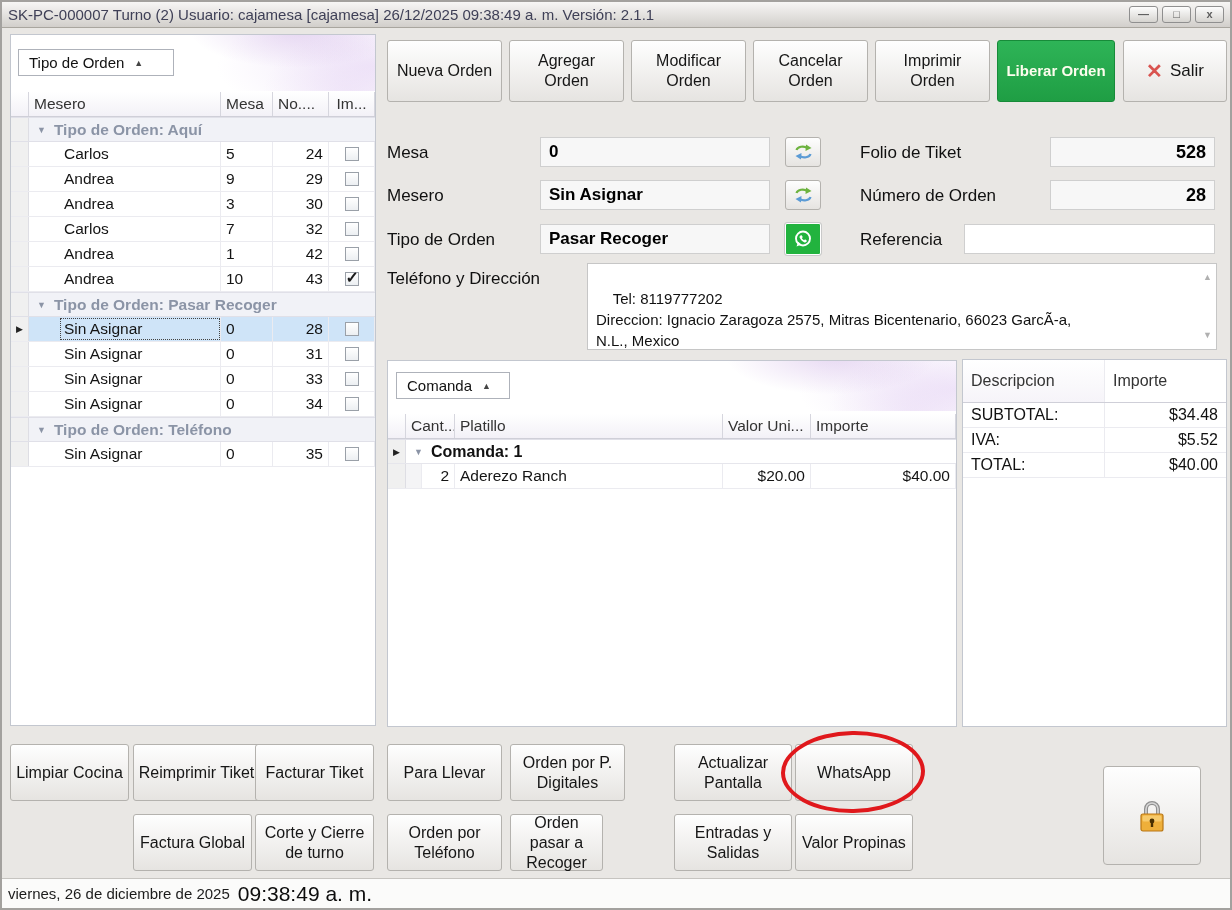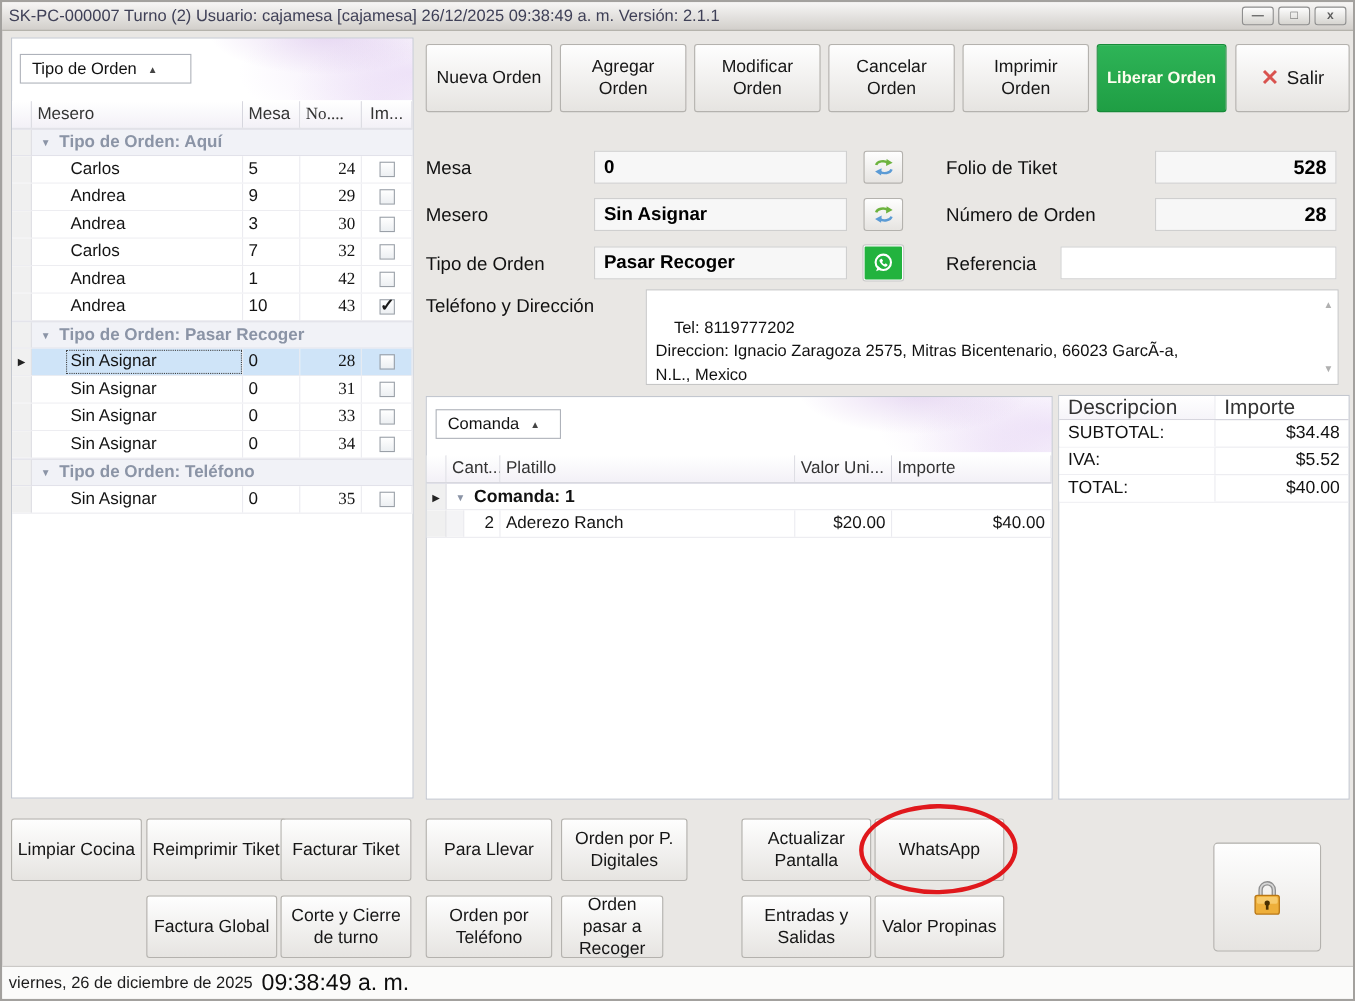--- a/index.html
+++ b/index.html
@@ -55,41 +55,41 @@
   .num { justify-content:flex-end; }
   .indent { width:30px; flex:none; border-right:none; }
   .cb { width:14px; height:14px; border:1px solid #9aa0a8; background:linear-gradient(#fff,#eceff2);
     position:relative; margin:0 auto; }
   .cb.checked::after { content:"✓"; position:absolute; left:0px; top:-5px; font-size:16px; font-weight:bold; color:#1a1a1a; }
   .row.selected .gcell { background:#cfe4f8; }
   .row.selected .focuscell { outline:1px dotted #444; outline-offset:-2px; }
 
   
   .c-mesero{ width:192px; flex:none; } .c-mesa{ width:52px; flex:none; }
-  .c-no{ width:56px; flex:none;font-family:Liberation Serif, serif; } .c-im{ width:46px; flex:none; justify-content:center; }
+  .c-no{ width:56px; flex:none; } .c-im{ width:46px; flex:none; justify-content:center; }
 
   
   .k-indent{ width:16px; flex:none; background:#f4f4f6; border-right:1px solid #ebebf0; }
   .k-cant{ width:33px; flex:none; } .k-cant-h{ width:49px; flex:none; }
   .k-plat{ width:268px; flex:none; } .k-val{ width:88px; flex:none; } .k-imp{ flex:1; }
 
   
   .flabel { position:absolute; font-size:17px; color:#101010; white-space:nowrap; }
   .fbox { position:absolute; height:30px; background:#f7f7f7; border:1px solid #cfcfcf;
     font-size:17px; font-weight:bold; color:#000; display:flex; align-items:center; padding:0 8px; }
   .fbox.white { background:#fff; font-weight:normal; }
   .fbox.right { justify-content:flex-end; font-size:18px; }
   .iconbtn { position:absolute; width:36px; height:30px; display:flex; align-items:center; justify-content:center; }
   .wa-btn { background:#22b33e; border:1px solid #fff; outline:1px solid #c9c9c9; border-radius:2px; }
   .memo { position:absolute; background:#fff; border:1px solid #c6c6c6; font-size:15px; line-height:21px;
     color:#111; padding:3px 18px 3px 8px; white-space:pre-wrap; }
   .memo .scr { position:absolute; right:4px; font-size:9px; color:#b0b0b0; }
 
   
-  .tot-head { display:flex; height:22px; border-bottom:1px solid #cfcfd8; font-size:19px; color:#333; }
+  .tot-head { display:flex; height:43px; border-bottom:1px solid #cfcfd8; font-size:16px; color:#333; }
   .tot-head div { display:flex; align-items:center; padding:0 8px; }
   .tot-row { display:flex; height:25px; border-bottom:1px solid #ebebf0; font-size:16px; color:#111; }
   .tot-row div { display:flex; align-items:center; padding:0 8px; }
   .t-desc { width:142px; flex:none; border-right:1px solid #ebebf0;
     background:linear-gradient(#ffffff,#f6f4f9); }
   .tot-row .t-desc { background:#fff; }
   .t-imp { flex:1; justify-content:flex-end; }
 
   
   .bb { position:absolute; height:57px; }

